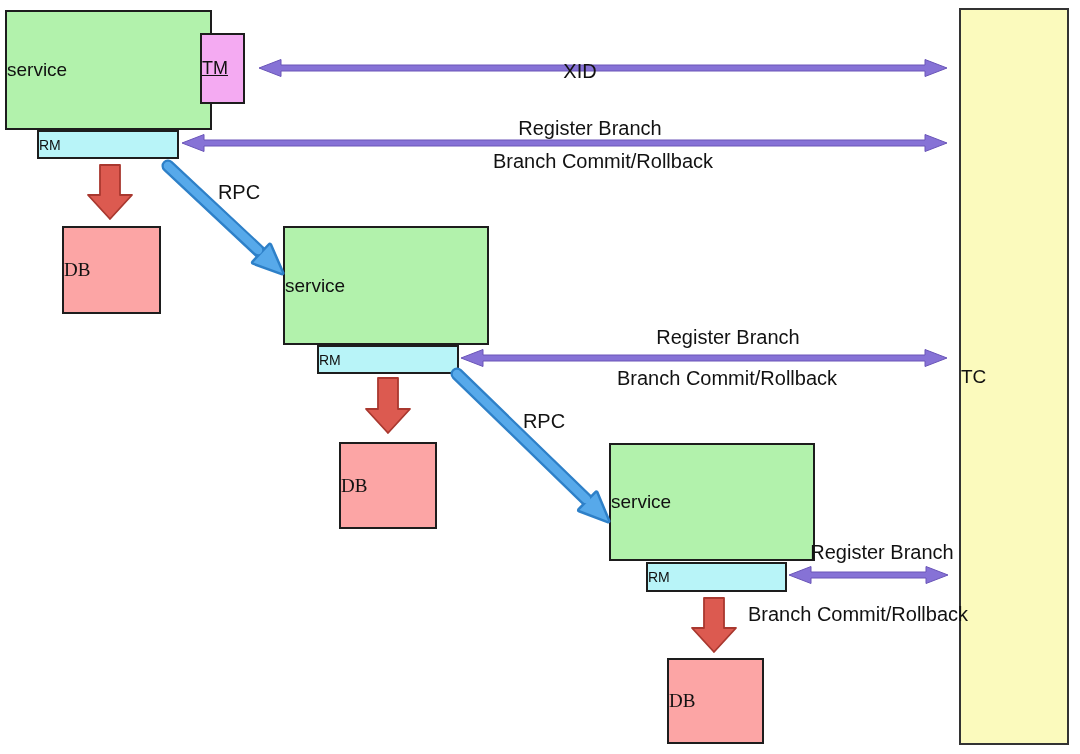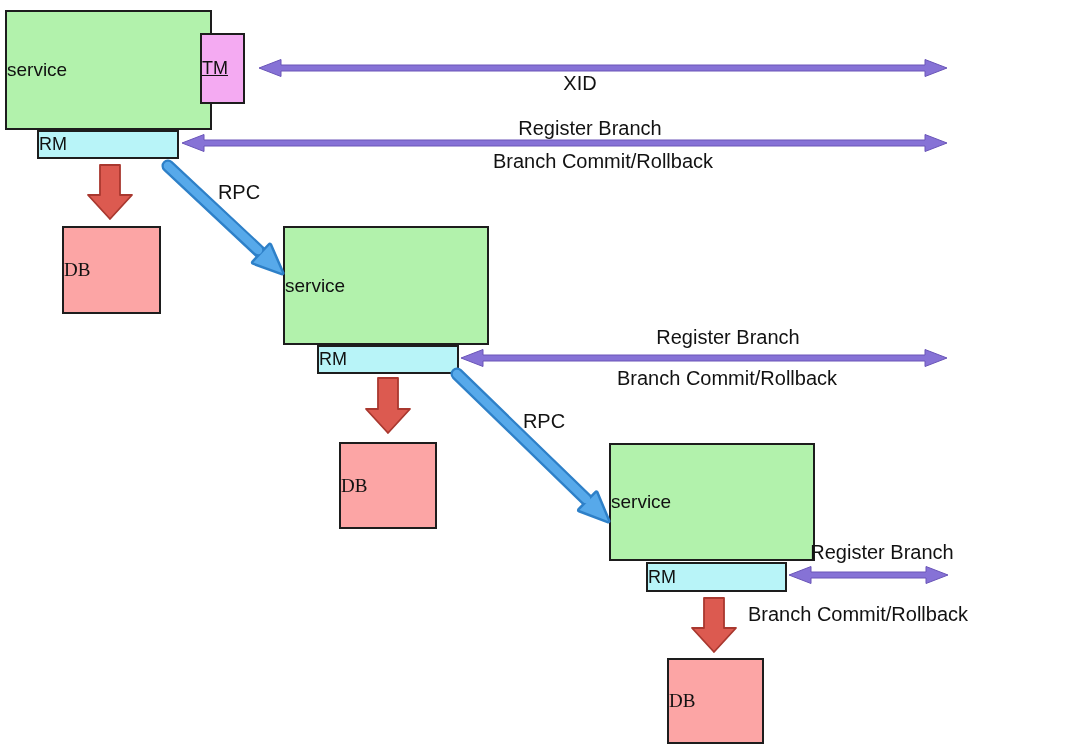--- a/index.html
+++ b/index.html
@@ -15,21 +15,21 @@
     box-sizing:border-box;
     border:2px solid #1d1d1d;
     display:flex;
     align-items:center;
     justify-content:flex-start;
     color:#111;
     font-size:19px;
   }
   .service{ background:#b2f2ac; }
   .tm     { background:#f4aaf2; font-size:18px;text-decoration:underline; }
-  .rm     { background:#b8f4f8; font-size:18px; }
+  .rm     { background:#b8f4f8; font-size:14px; }
   .db     { background:#fca5a5;font-family:Liberation Serif, serif; }
   .tc     { background:#fbfabd; border-color:#333; }
 
   #svc1{ left:5px;   top:10px;  width:207px; height:120px; }
   #tmbox{ left:200px; top:33px;  width:45px;  height:71px;  }
   #rm1 { left:37px;  top:130px; width:142px; height:29px;  }
   #db1 { left:62px;  top:226px; width:99px;  height:88px;  }
 
   #svc2{ left:283px; top:226px; width:206px; height:119px; }
   #rm2 { left:317px; top:345px; width:142px; height:29px;  }
@@ -85,20 +85,23 @@
   <div class="box service" id="svc3">
     <span>service</span>
   </div>
   <div class="box rm" id="rm3">
     <span>RM</span>
   </div>
   <div class="box db" id="db3">
     <span>DB</span>
   </div>
 
+  <div class="box tc" id="tcbox">
+    <span>TC</span>
+  </div>
 
   <svg id="arrow-layer" width="1080" height="754" viewBox="0 0 1080 754">
 
     <path d="M259,68 L281,59.5 L281,65 L925,65 L925,59.5 L947,68 L925,76.5 L925,71 L281,71 L281,76.5 Z" fill="#8672d6" stroke="#6a55b8" stroke-width="1"></path>
 
     <path d="M182,143 L204,134.5 L204,140 L925,140 L925,134.5 L947,143 L925,151.5 L925,146 L204,146 L204,151.5 Z" fill="#8672d6" stroke="#6a55b8" stroke-width="1"></path>
 
     <path d="M461,358 L483,349.5 L483,355 L925,355 L925,349.5 L947,358 L925,366.5 L925,361 L483,361 L483,366.5 Z" fill="#8672d6" stroke="#6a55b8" stroke-width="1"></path>
 
     <path d="M789,575 L811,566.5 L811,572 L926,572 L926,566.5 L948,575 L926,583.5 L926,578 L811,578 L811,583.5 Z" fill="#8672d6" stroke="#6a55b8" stroke-width="1"></path>
@@ -115,21 +118,21 @@
       <polygon points="608,521 579.5,510.1 596.3,492.9" fill="#2e80c8" stroke="#2e80c8" stroke-width="5" stroke-linejoin="round"></polygon>
       <line x1="457" y1="374" x2="586" y2="499" stroke="#57a9ea" stroke-width="8.5" stroke-linecap="round"></line>
       <polygon points="608,521 579.5,510.1 596.3,492.9" fill="#57a9ea"></polygon>
     </g>
 
     <path d="M100,165 L120,165 L120,195 L132,195 L110,219 L88,195 L100,195 Z" fill="#dc5a50" stroke="#a9382f" stroke-width="1.8" stroke-linejoin="round"></path>
     <path d="M378,378 L398,378 L398,409 L410,409 L388,433 L366,409 L378,409 Z" fill="#dc5a50" stroke="#a9382f" stroke-width="1.8" stroke-linejoin="round"></path>
     <path d="M704,598 L724,598 L724,628 L736,628 L714,652 L692,628 L704,628 Z" fill="#dc5a50" stroke="#a9382f" stroke-width="1.8" stroke-linejoin="round"></path>
   </svg>
 
-  <div class="lbl" style="left:580px; top:83px;">XID</div>
+  <div class="lbl" style="left:580px; top:71px;">XID</div>
 
   <div class="lbl" style="left:590px; top:128px;">Register Branch</div>
   <div class="lbl" style="left:603px; top:161px;">Branch Commit/Rollback</div>
 
   <div class="lbl" style="left:728px; top:337px;">Register Branch</div>
   <div class="lbl" style="left:727px; top:378px;">Branch Commit/Rollback</div>
 
   <div class="lbl" style="left:882px; top:552px;">Register Branch</div>
   <div class="lbl" style="left:858px; top:614px;">Branch Commit/Rollback</div>
 

